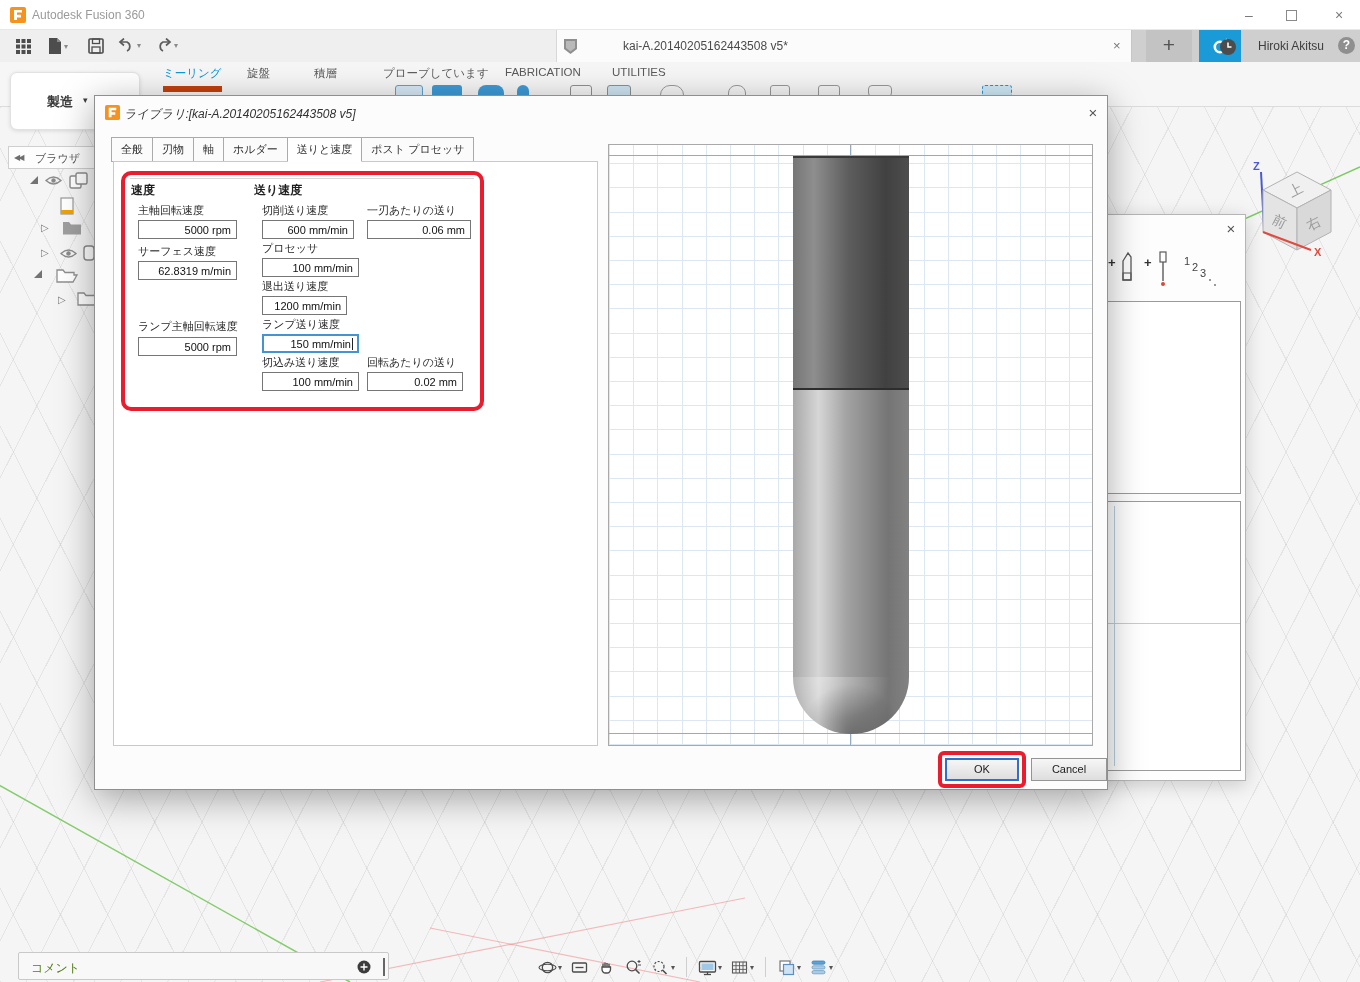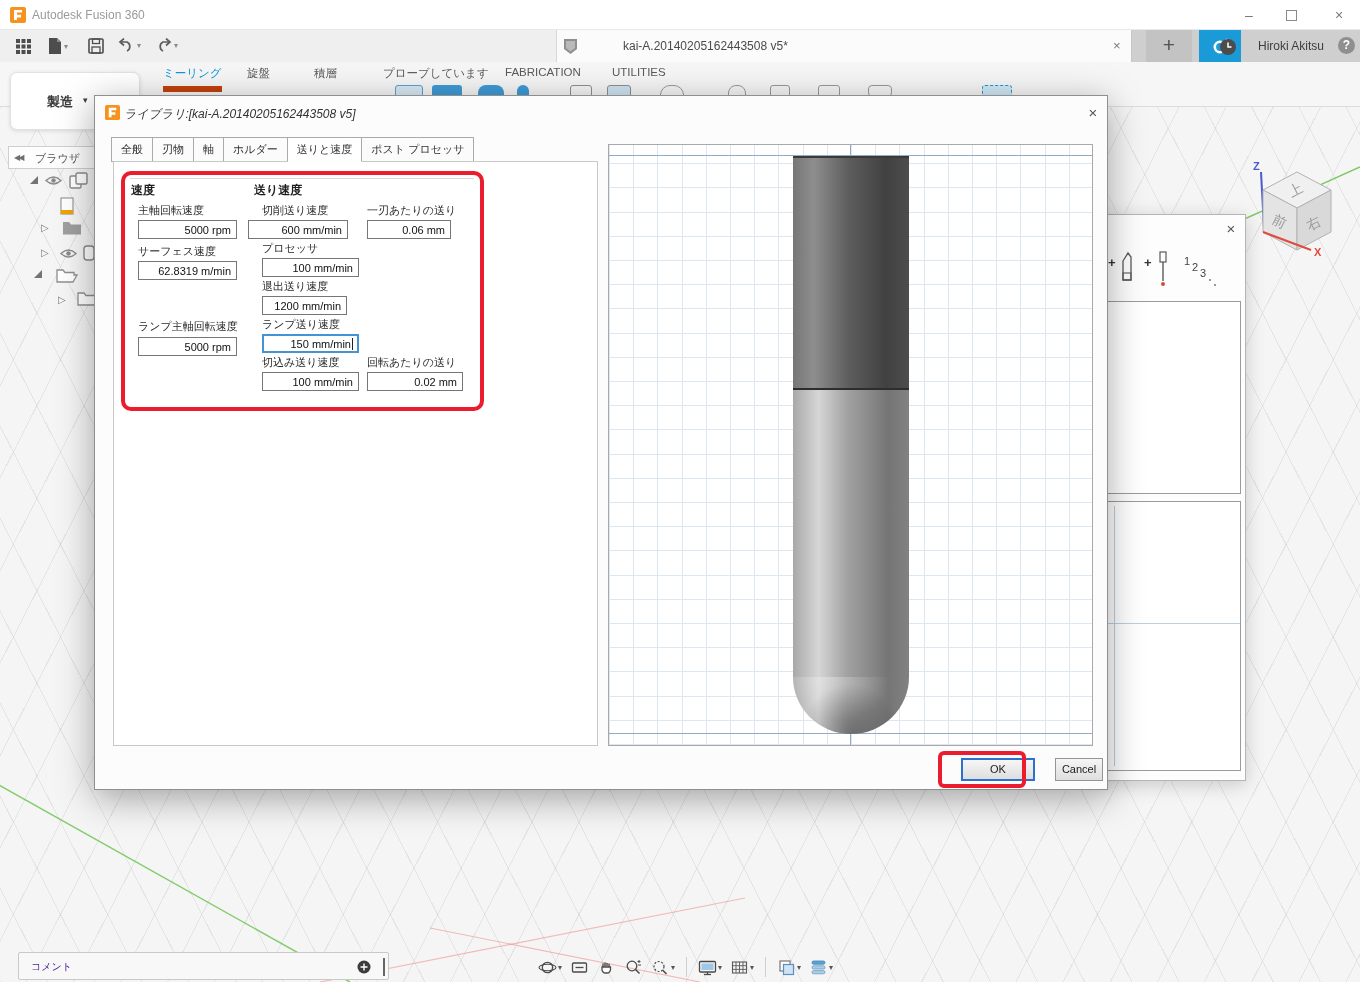--- a/index.html
+++ b/index.html
@@ -65,21 +65,21 @@
   .sec-line{height:1px;background:#d8d8d8;}
   .sec-title{font-size:12px;font-weight:bold;color:#1e1e1e;}
   .flabel{font-size:11px;color:#2a2a2a;white-space:nowrap;}
   .fld{height:19px;border:1px solid #767676;background:#fff;display:flex;align-items:center;
        justify-content:flex-end;padding:0 5px;font-size:11px;color:#111;}
   .fld.focused{border:2px solid #4494d4;padding-right:4px;}
   .caret-bar{display:inline-block;width:1px;height:12px;background:#222;margin-left:1px;}
   .annotation{border:4px solid #ea1c2d;border-radius:10px;z-index:30;}
   .btn{height:23px;font-size:11px;color:#1c1c1c;text-align:center;line-height:21px;
        background:linear-gradient(#f6f6f6,#dedede);}
-  .btn-ok{border:2px solid #2e6fd0;line-height:19px;margin-left:16px;}
+  .btn-ok{border:2px solid #2e6fd0;line-height:19px;}
   .btn-cancel{border:1px solid #949494;}
 
   
   .tool-shank{left:184px;top:11px;width:116px;height:232px;z-index:2;
     background:linear-gradient(90deg,#767676 0%,#8e8e8e 18%,#5d5d5d 48%,#414141 80%,#4d4d4d 100%);
     border-top:2px solid #3a3a3a;}
   .tool-joint{left:184px;top:243px;width:116px;height:2px;background:#2d2d2d;z-index:3;}
   .tool-flute{left:184px;top:245px;width:116px;height:287px;z-index:2;
     background:linear-gradient(90deg,#a8a8a8 0%,#d6d6d6 22%,#a3a3a3 46%,#757575 82%,#828282 100%);}
   .tool-ball{left:184px;top:532px;width:116px;height:57px;z-index:2;
@@ -89,21 +89,21 @@
       radial-gradient(ellipse at 30% 0%, rgba(255,255,255,.30), transparent 55%),
       linear-gradient(90deg,#a8a8a8 0%,#d6d6d6 22%,#a3a3a3 46%,#757575 82%,#828282 100%);}
 
   
   .side-dialog{left:1095px;top:214px;width:151px;height:567px;background:#fdfdfd;border:1px solid #b5b5b5;
                box-shadow:0 4px 18px rgba(0,0,0,.18);z-index:4;}
   .side-box{border:1px solid #9b9b9b;background:#fff;}
 
   
   .comment-bar{left:18px;top:952px;width:371px;height:28px;background:#f8f8f8;border:1px solid #c9c9c9;border-radius:2px;z-index:3;}
-  .comment-text{left:12px;top:7px;font-size:10px;color:#4c1d95;}
+  .comment-text{left:12px;top:7px;font-size:12px;color:#4d7c0f;}
   .navbar{left:536px;top:954px;height:26px;display:flex;align-items:center;gap:4px;z-index:3;}
   .navitem{display:flex;align-items:center;padding:2px;}
   .navcaret{font-size:8px;color:#555;margin-left:1px;}
   .navsep{width:1px;height:20px;background:#cfcfcf;margin:0 5px;}
   .qcaret{font-size:8px;color:#8a8a8a;margin-left:2px;}
 </style>
 </head>
 <body>
 
 <div id="app">
@@ -333,25 +333,25 @@
     <span class="abs flabel" style="left:43px;top:148px">サーフェス速度</span>
     <div class="abs fld" style="left:43px;top:165px;width:99px">
       <span>62.8319 m/min</span>
     </div>
     <span class="abs flabel" style="left:43px;top:223px">ランプ主軸回転速度</span>
     <div class="abs fld" style="left:43px;top:241px;width:99px">
       <span>5000 rpm</span>
     </div>
 
     <span class="abs flabel" style="left:167px;top:107px">切削送り速度</span>
-    <div class="abs fld" style="left:153px;top:124px;width:100px">
+    <div class="abs fld" style="left:167px;top:124px;width:92px">
       <span>600 mm/min</span>
     </div>
     <span class="abs flabel" style="left:272px;top:107px">一刃あたりの送り</span>
-    <div class="abs fld" style="left:272px;top:124px;width:84px">
+    <div class="abs fld" style="left:272px;top:124px;width:104px">
       <span>0.06 mm</span>
     </div>
     <span class="abs flabel" style="left:167px;top:145px">プロセッサ</span>
     <div class="abs fld" style="left:167px;top:162px;width:97px">
       <span>100 mm/min</span>
     </div>
     <span class="abs flabel" style="left:167px;top:183px">退出送り速度</span>
     <div class="abs fld" style="left:167px;top:200px;width:85px">
       <span>1200 mm/min</span>
     </div>
@@ -375,21 +375,21 @@
       <div class="abs axisline" style="left:0;top:10px;width:483px;height:1px"></div>
       <div class="abs axisline" style="left:0;top:588px;width:483px;height:1px"></div>
       <div class="abs axisline" style="left:241px;top:0;width:1px;height:600px"></div>
       <div class="abs tool-shank"></div>
       <div class="abs tool-joint"></div>
       <div class="abs tool-flute"></div>
       <div class="abs tool-ball"></div>
     </div>
 
     <div class="abs btn btn-ok" style="left:850px;top:662px;width:74px">OK</div>
-    <div class="abs btn btn-cancel" style="left:960px;top:662px;width:48px">Cancel</div>
+    <div class="abs btn btn-cancel" style="left:936px;top:662px;width:76px">Cancel</div>
     <div class="abs annotation" style="left:843px;top:655px;width:88px;height:37px;border-radius:6px"></div>
   </div>
 
   <div class="abs comment-bar">
     <span class="abs comment-text">コメント</span>
     <svg class="abs" style="left:338px;top:7px" width="14" height="14" viewBox="0 0 14 14">
       <circle cx="7" cy="7" r="6.5" fill="#3c3c3c"></circle>
       <path d="M7,3.5 V10.5 M3.5,7 H10.5" stroke="#fff" stroke-width="1.4"></path>
     </svg>
     <div class="abs" style="left:364px;top:5px;width:2px;height:18px;background:#666"></div>

